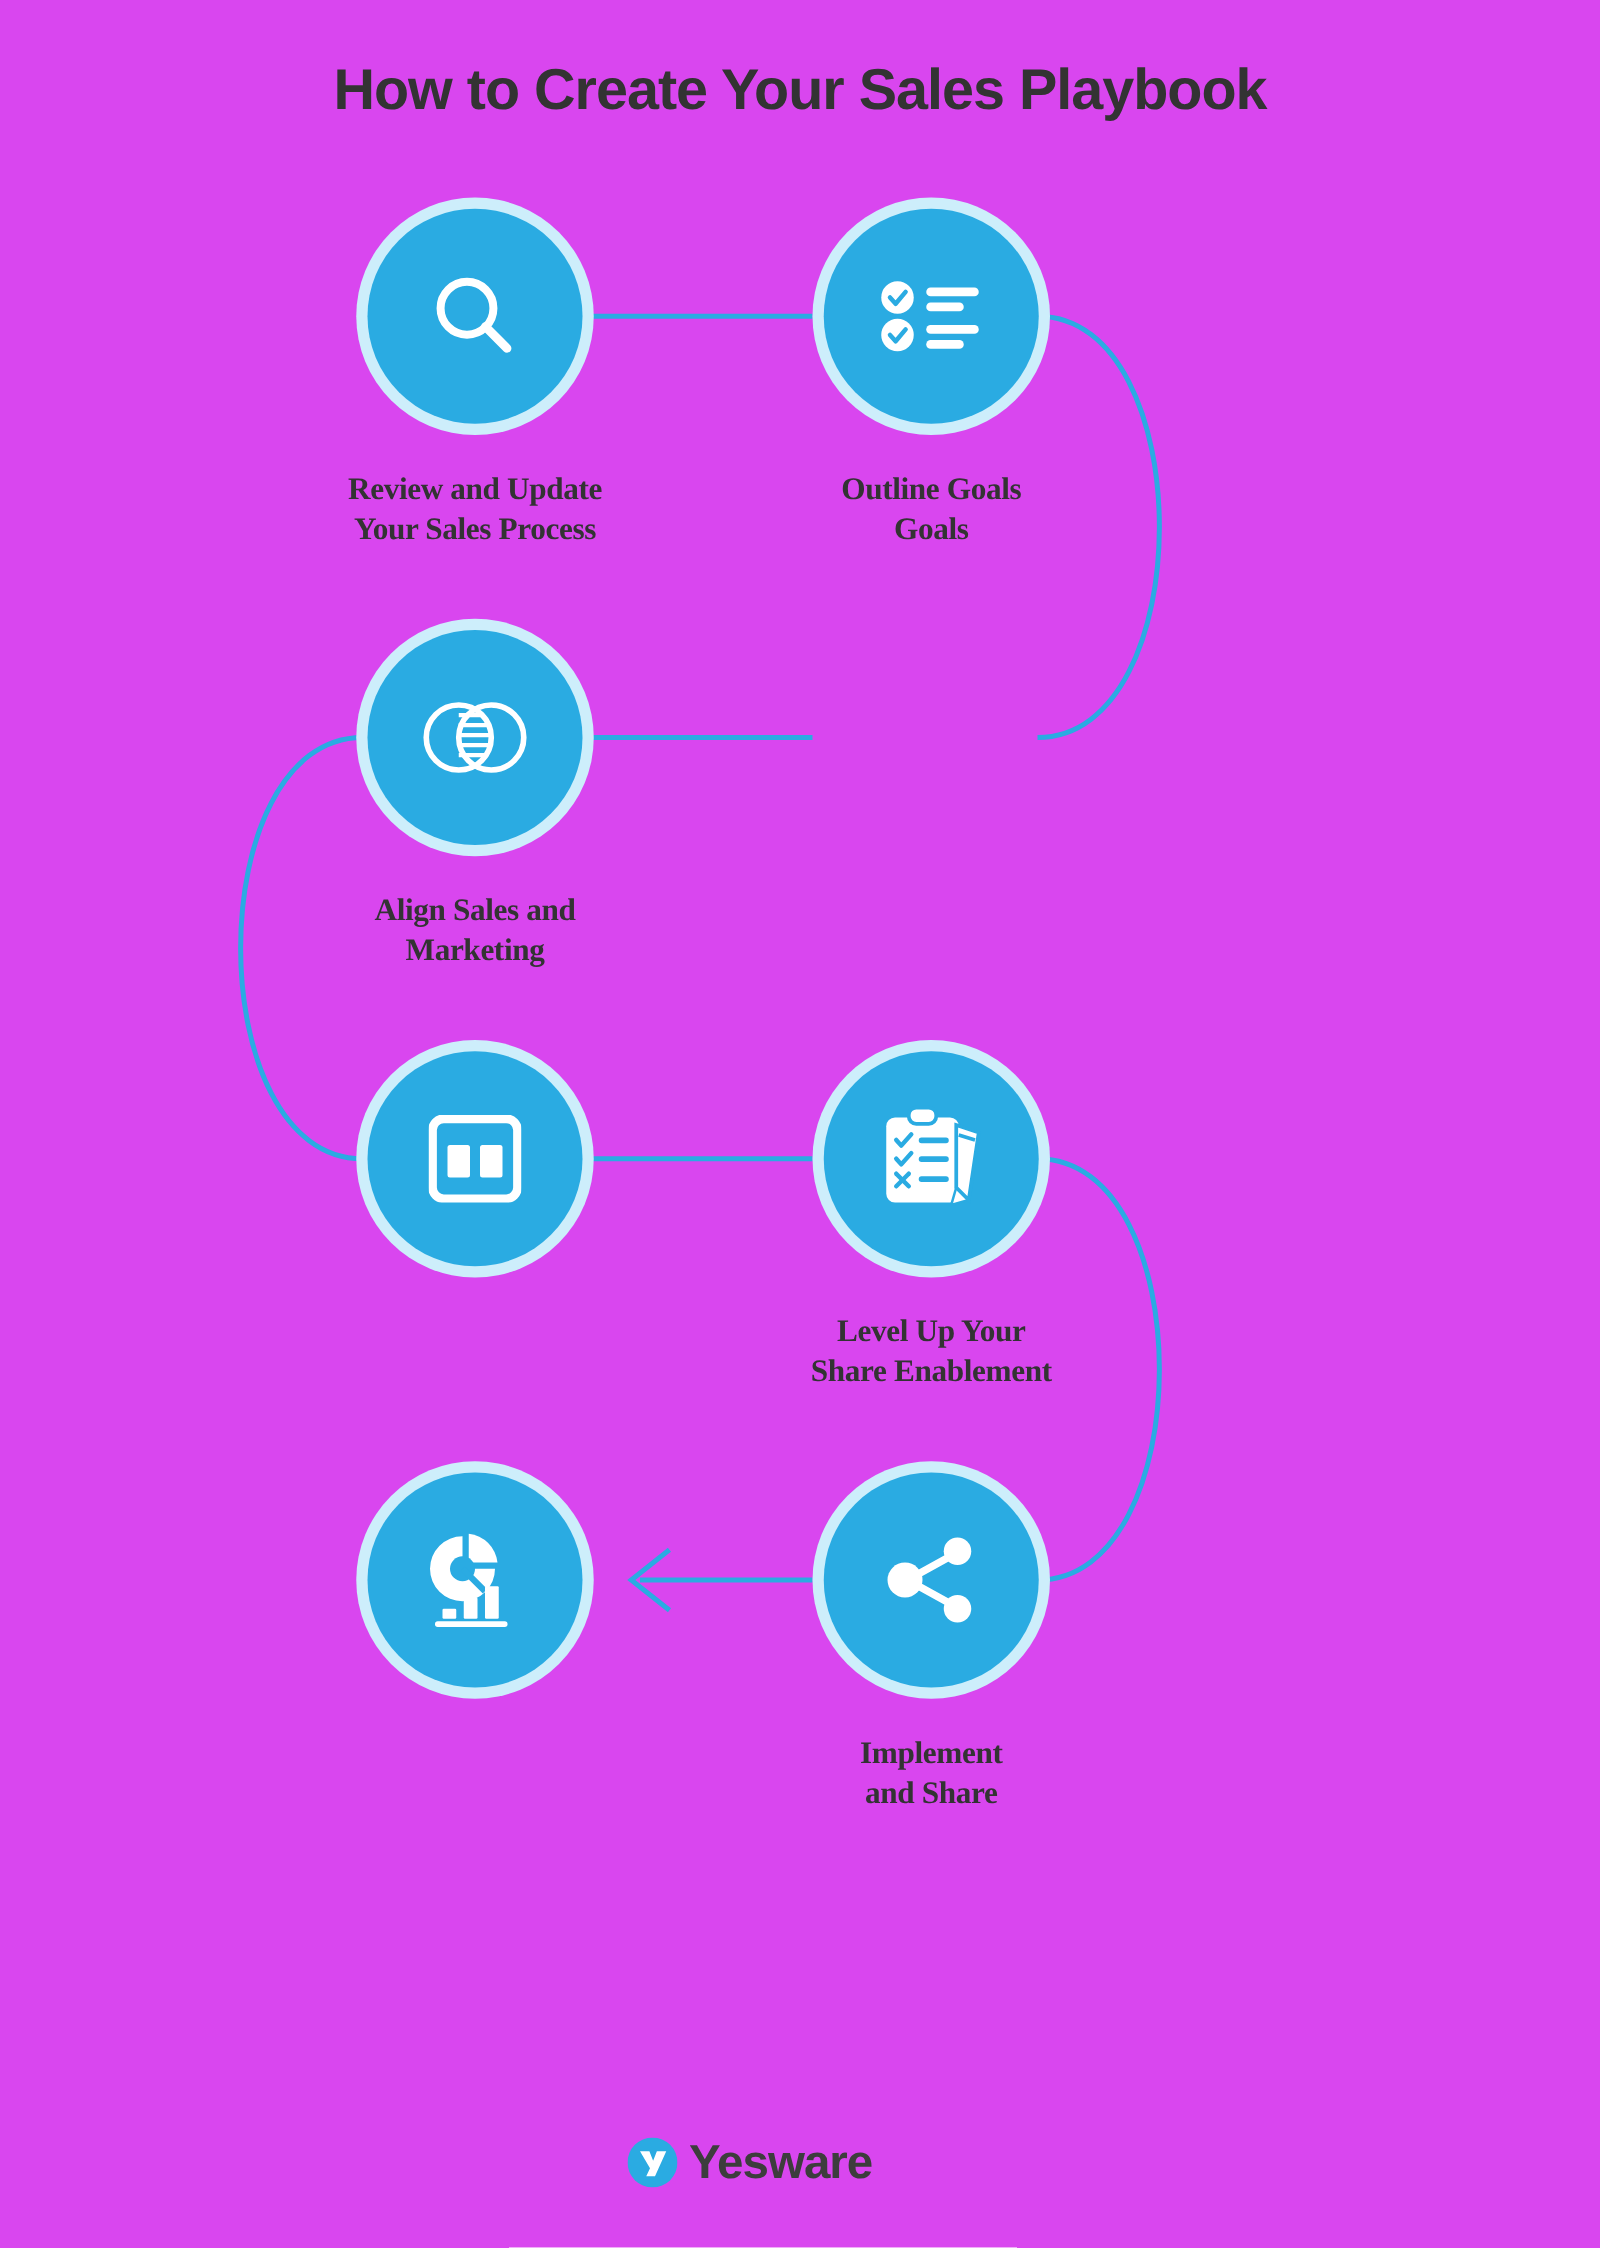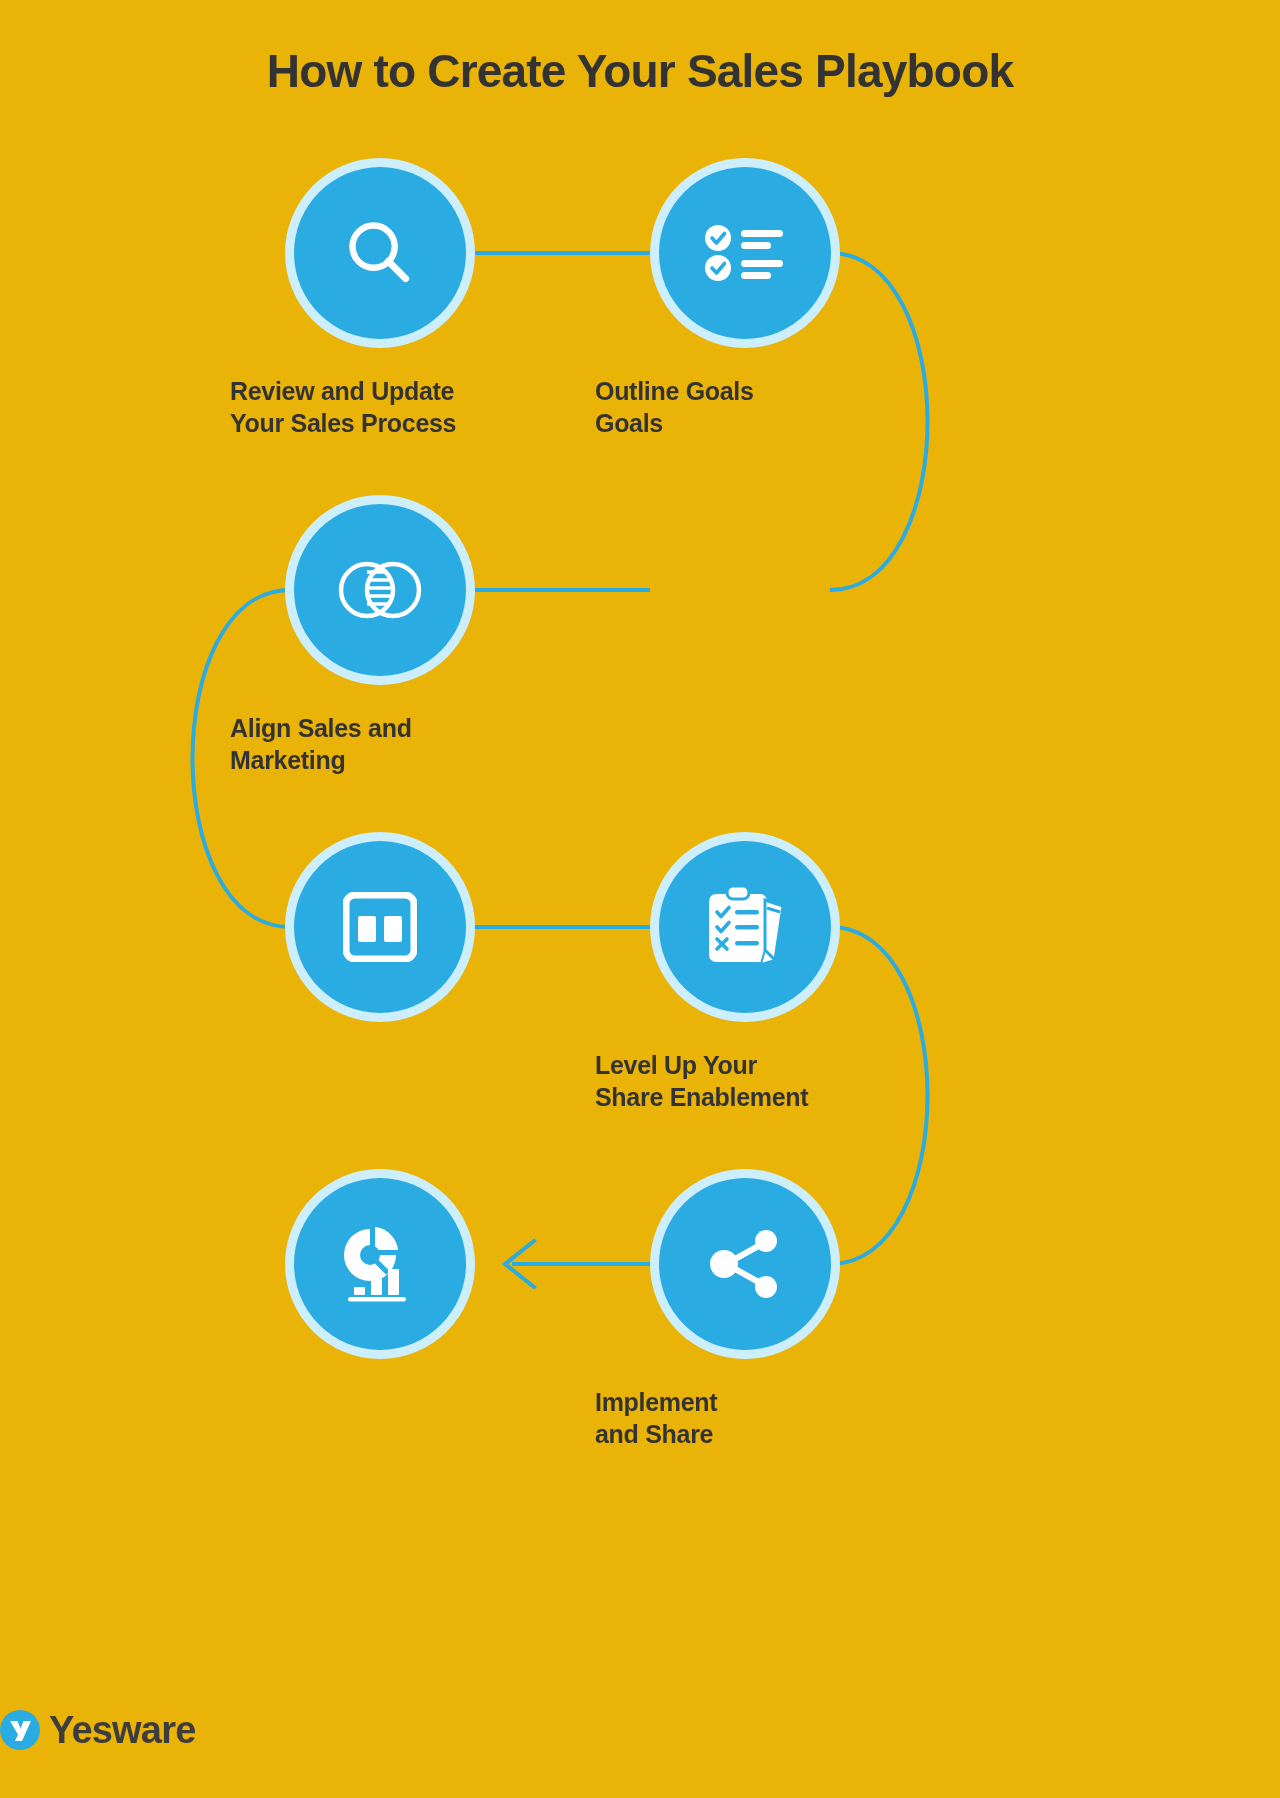--- a/index.html
+++ b/index.html
@@ -6,21 +6,21 @@
   html, body {
     width: 1280px;
     height: 1798px;
     background: #ffffff;
     font-family: "Liberation Sans", sans-serif;
   }
   #page {
     position: relative;
     width: 1280px;
     height: 1798px;
-    background: #eab308;
+    background: #d946ef;
     overflow: hidden;
   }
 
   
   #title {
     position: absolute;
     top: 44px;
     left: 0;
     width: 1280px;
     text-align: center;
@@ -37,21 +37,22 @@
     top: 0; left: 0;
     width: 1280px;
     height: 1798px;
     pointer-events: none;
   }
 
   
   .step {
     position: absolute;
     width: 300px;
-    text-align: left;
+    text-align: center;
+    font-family: Liberation Serif, serif;
   }
   .circle-wrap {
     position: relative;
     width: 190px;
     height: 190px;
     margin: 0 auto;
   }
   .ring {
     position: absolute;
     top: 0; left: 0;
@@ -92,21 +93,21 @@
   .row4 { top: 1169px; }
 
   
   #footer {
     position: absolute;
     bottom: 48px;
     left: 0;
     width: 1200px;
     display: flex;
     align-items: center;
-    justify-content: flex-start;
+    justify-content: center;
     gap: 9px;
   }
   #footer .logo-mark { display: block; }
   #footer .logo-text {
     font-size: 38px;
     font-weight: 700;
     color: #3d3d3d;
     letter-spacing: -0.8px;
     line-height: 1;
   }

